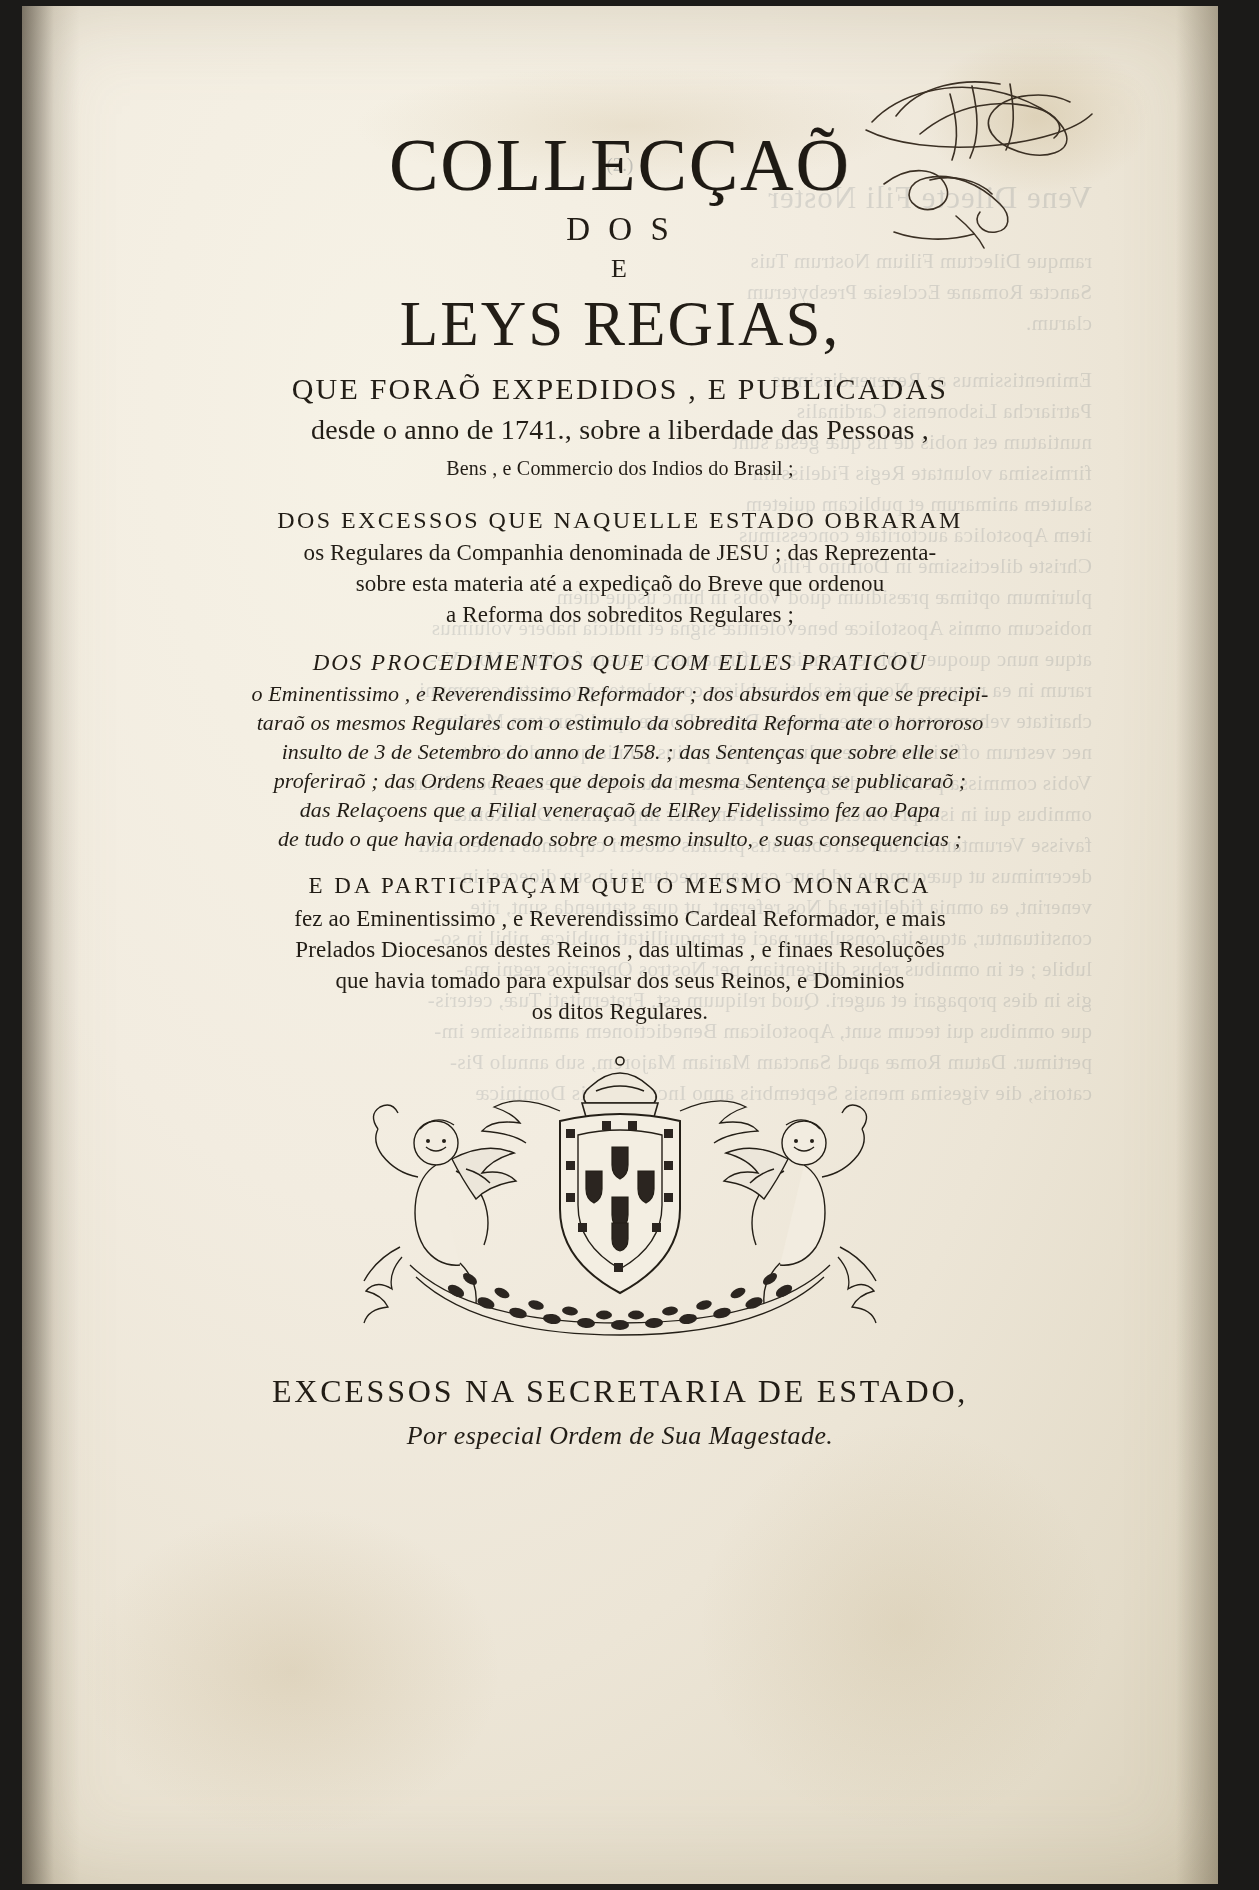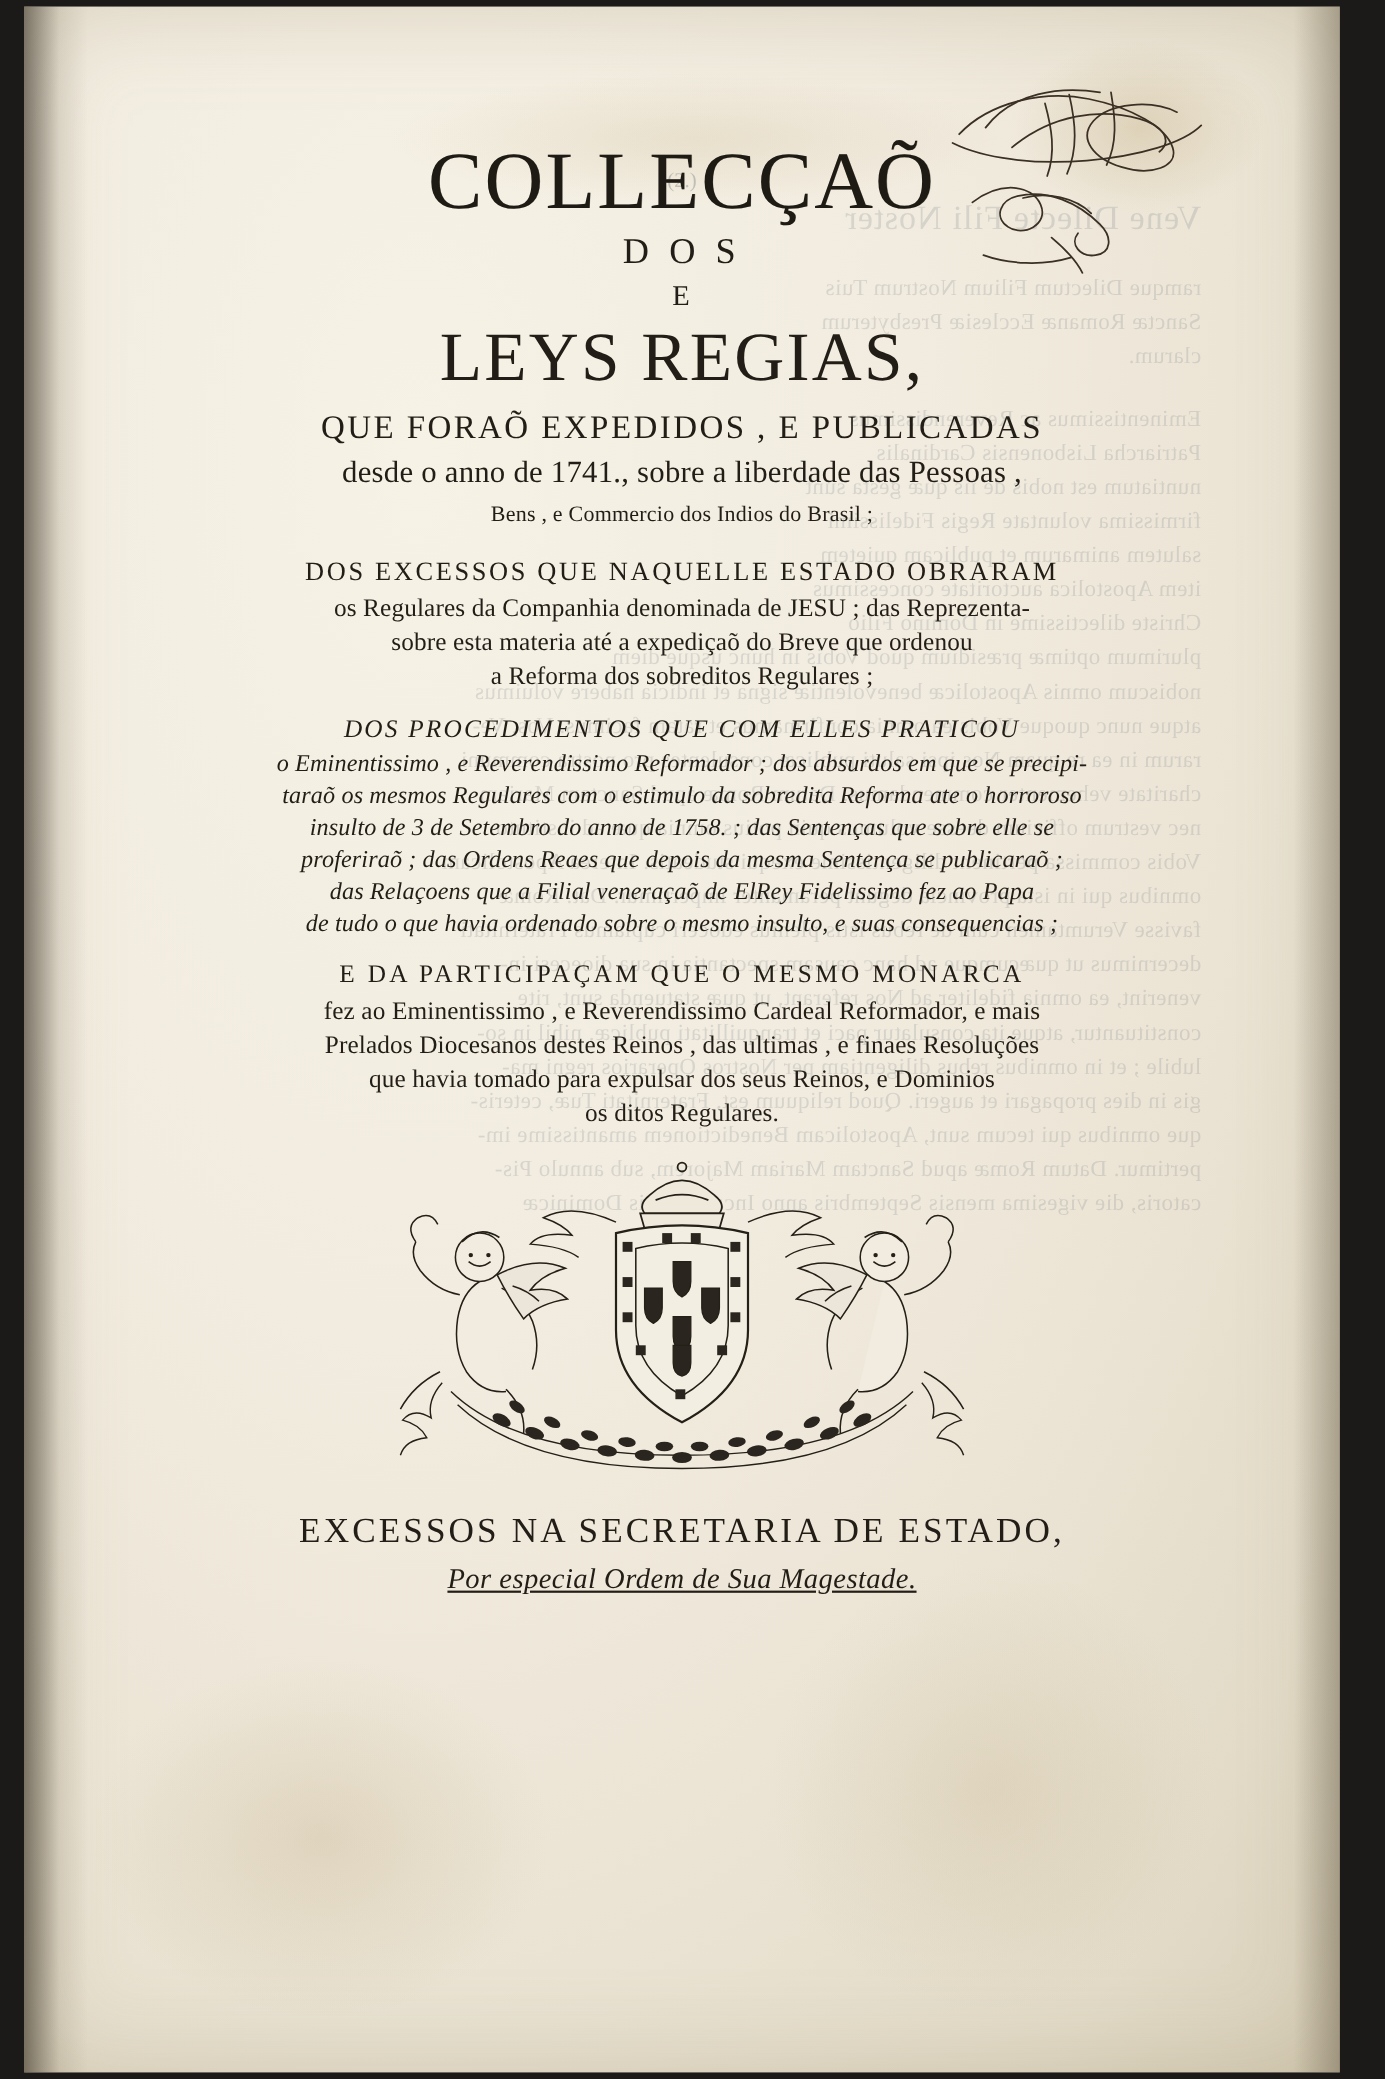--- a/index.html
+++ b/index.html
@@ -171,21 +171,20 @@
     margin-top: 18px;
     font-size: 32px;
     letter-spacing: 2.8px;
     line-height: 44px;
   }
   .imprint-sub {
     margin-top: 8px;
     font-size: 26px;
     font-style: italic;
     letter-spacing: 0.4px;
-    text-decoration: underline;
   }
 
   
   .ink {
     position: absolute;
     right: 108px;
     top: 58px;
     width: 250px;
     height: 200px;
     color: #3a2f22;

